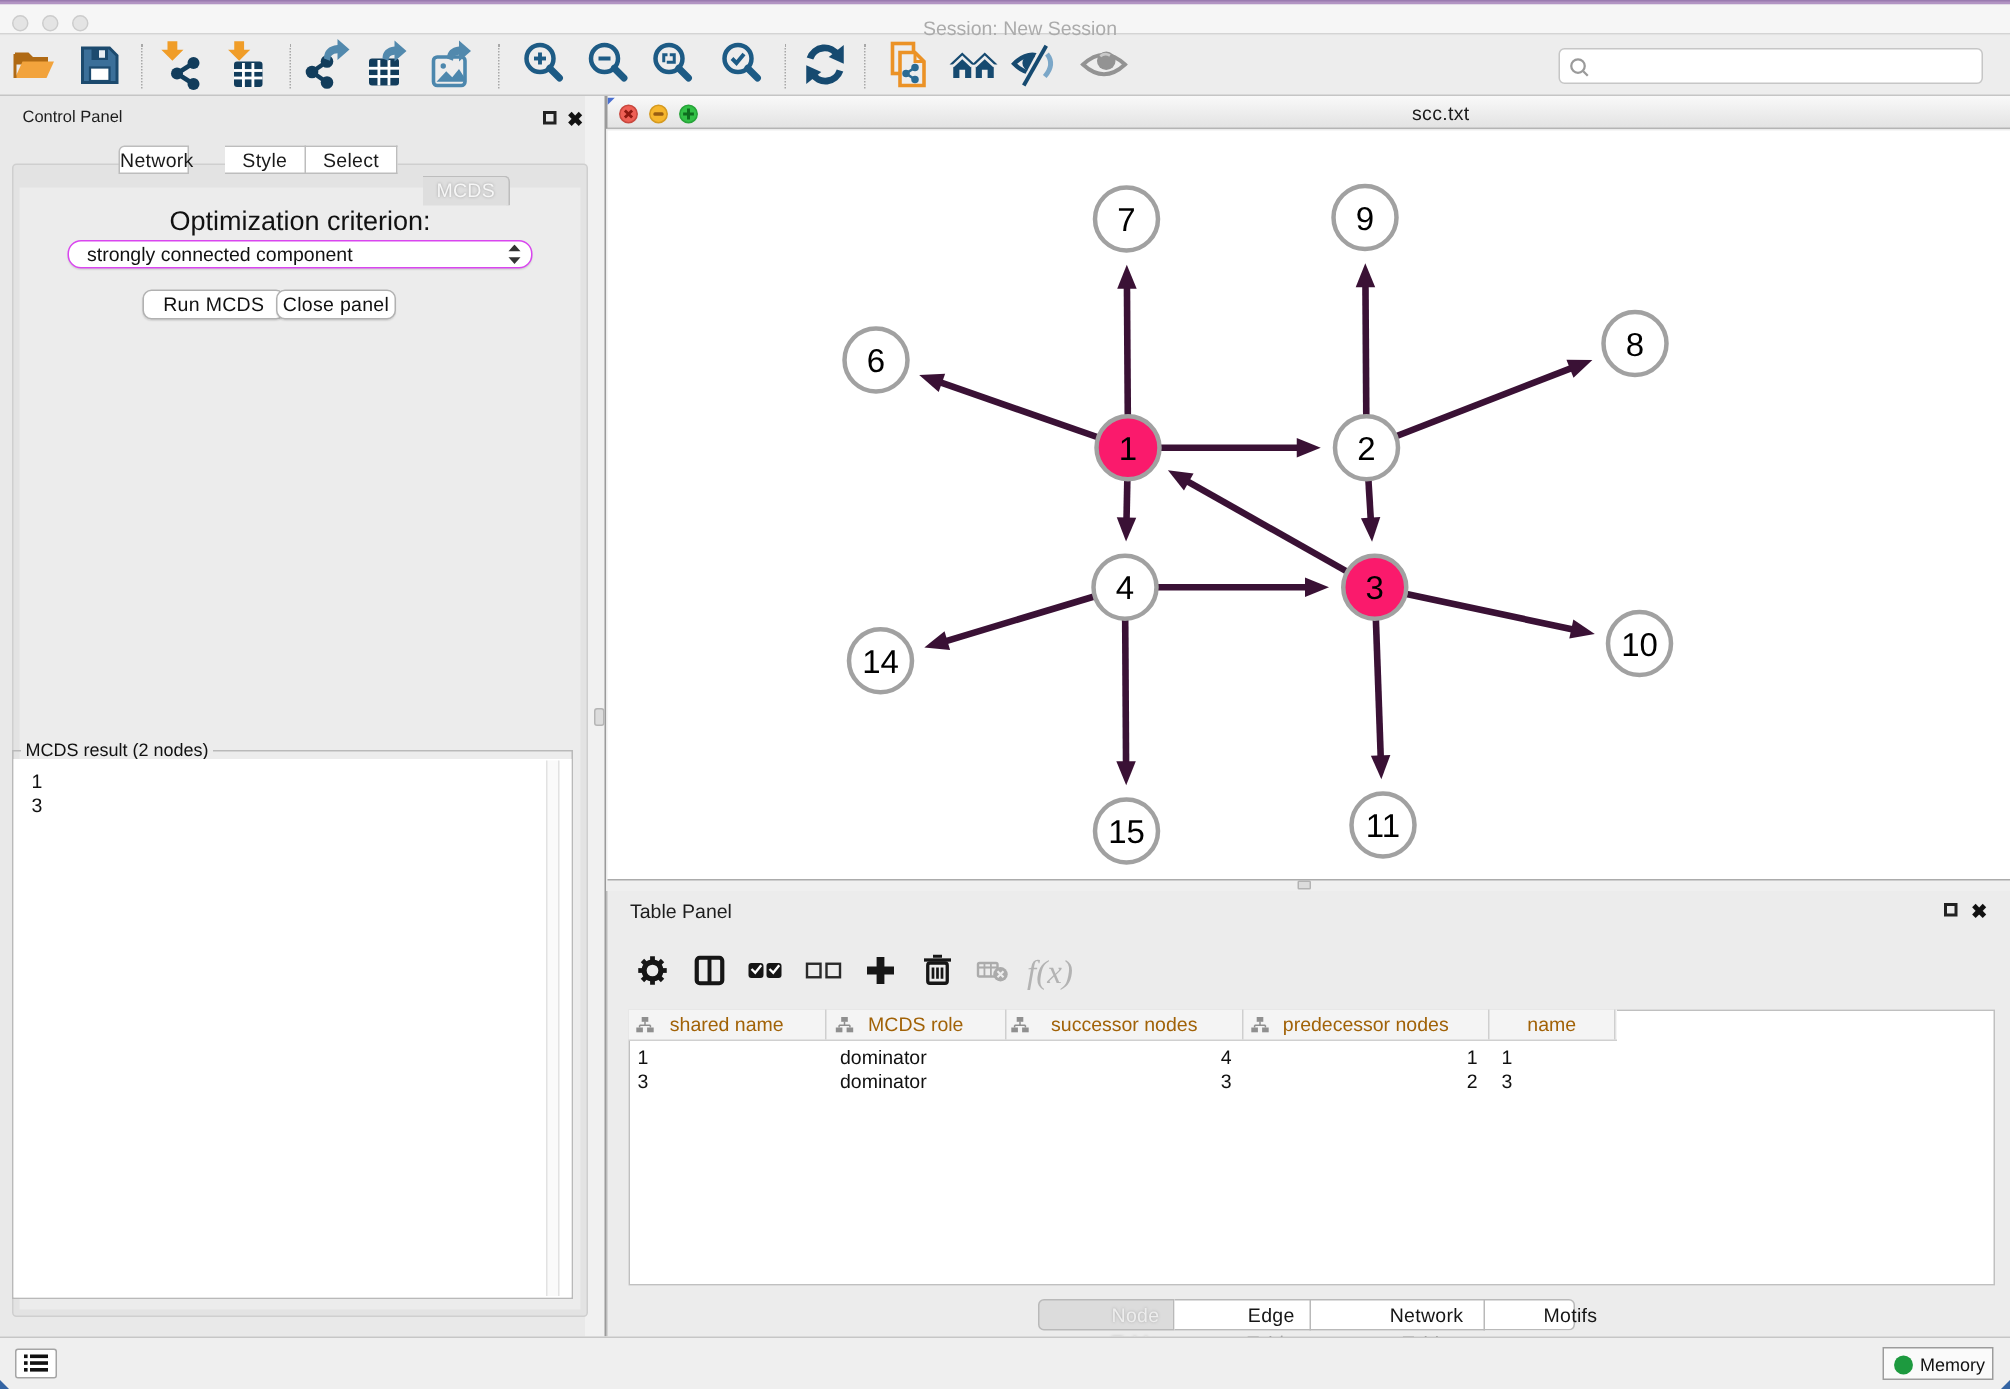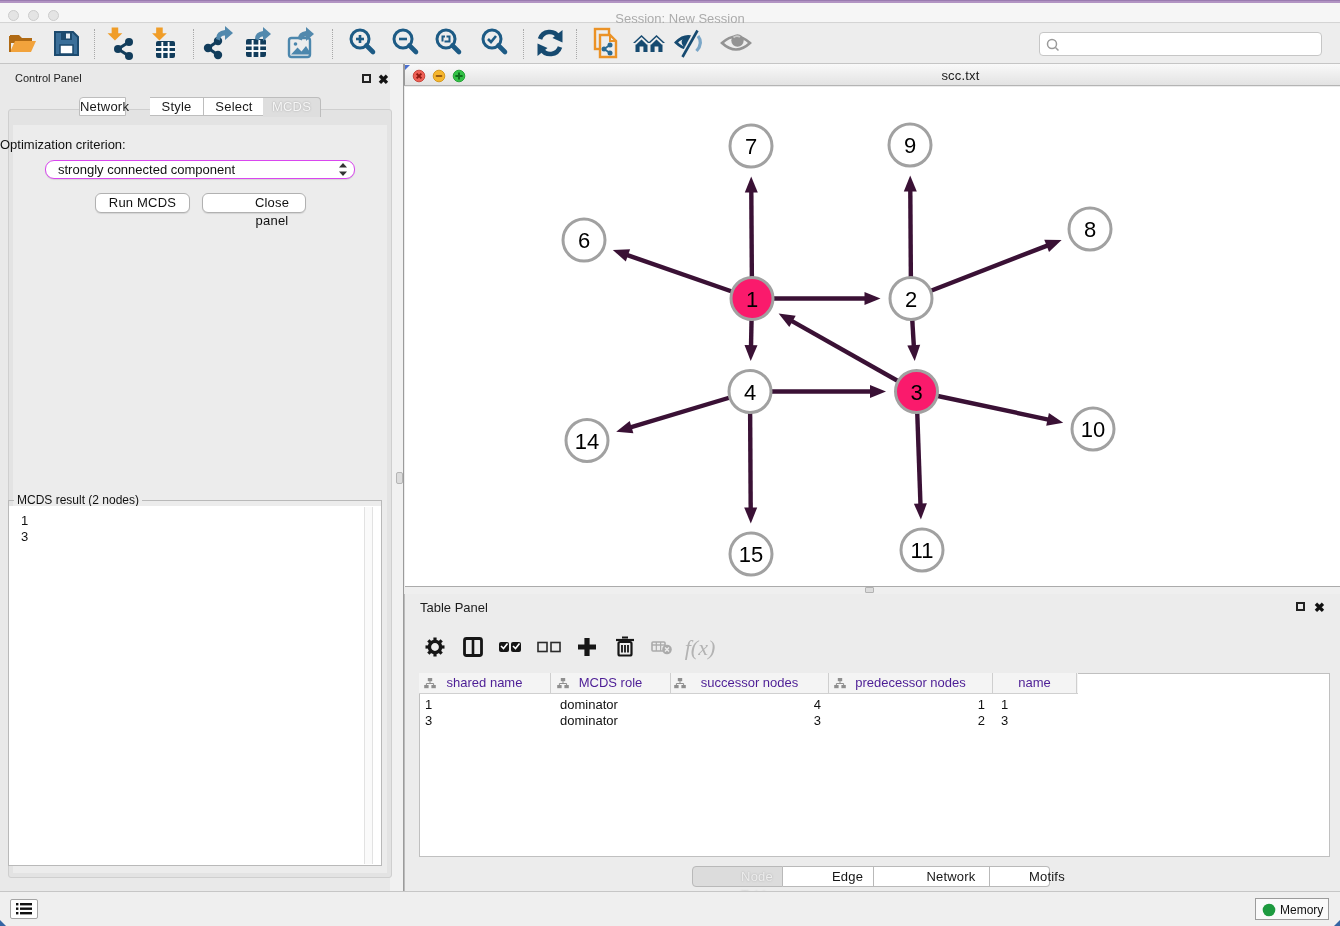--- a/index.html
+++ b/index.html
@@ -20,38 +20,38 @@
 #divider { left:390px; top:64px; width:14px; height:827px; background:#f1f1f1; border-right:1px solid #9b9b9b; }
 #divgrip { left:396px; top:472px; width:7px; height:12px; background:#dcdcdc; border:1px solid #b5b5b5; border-radius:2px; }
 #cp-title { left:15px; top:72px; font-size:11px; color:#1d1d1d; }
 .sqicon { width:9px; height:9px; border:2px solid #222; background:transparent; }
 .xicon { font-size:13px; font-weight:700; color:#111; }
 
 .tab { position:absolute; top:97px; height:19px; line-height:18px; z-index:5; text-align:center; font-size:13px; font-weight:400; letter-spacing:0.2px; color:#1a1a1a; background:#ffffff; border:1px solid #bdbdbd; }
 #tab-mcds { background:#dedede; color:#f6f6f6; text-shadow:0 0 2px #9f9f9f; border-right:1px solid #bdbdbd; border-radius:0 4px 0 0; border-bottom:none; height:20px; }
 #tabbox { left:8px; top:109px; width:384px; height:769px; background:#e3e3e3; border:1px solid #cfcfcf; border-radius:3px; }
 #innerpanel { left:13px; top:125px; width:374px; height:748px; background:#ececec; }
-#optlabel { left:0px; top:137px; width:400px; text-align:left; font-size:13px; color:#111; }
+#optlabel { left:0px; top:137px; width:400px; text-align:center; font-size:18px; color:#111; }
 #combo { left:45px; top:160px; width:310px; height:19px; background:#fff; border:1px solid #d946ef; border-radius:9px; box-shadow:0 1px 1px rgba(0,0,0,0.10); font-size:13px; color:#111; line-height:17px; padding-left:12px; }
 .btn { position:absolute; top:193px; height:20px; background:#fff; border:1px solid #b1b1b1; border-radius:6px; box-shadow:0 1px 1px rgba(0,0,0,0.10); font-size:13px; font-weight:400; letter-spacing:0.2px; color:#111; text-align:center; line-height:18px; }
 #fieldset { left:8px; top:500px; width:374px; height:366px; border:1px solid #b9b9b9; }
 #fslabel { left:14px; top:493px; background:#ececec; padding:0 3px; font-size:12px; color:#111; }
 #listbox { left:9px; top:506px; width:372px; height:359px; background:#fff; font-size:13px; color:#111; line-height:16px; padding:7px 0 0 12px; }
 #lbscroll { left:364px; top:507px; width:9px; height:357px; background:#fafafa; border-left:1px solid #e2e2e2; border-right:1px solid #e2e2e2; }
 #nettitle { left:404px; top:64px; width:1112px; height:22px; background:linear-gradient(#f9f9f9,#e3e3e3); border-bottom:1px solid #b4b4b4; border-left:1px solid #9a9a9a; }
 #nettitle span { display:block; text-align:center; font-size:13px; font-weight:400; letter-spacing:0.2px; color:#1a1a1a; padding-top:4px; }
 #canvas { left:405px; top:87px; width:935px; height:499px; background:#ffffff; }
 #netbottom { left:405px; top:586px; width:935px; height:8px; background:#efefef; border-top:1px solid #ababab; }
 #netgrip { left:865px; top:587px; width:9px; height:6px; background:#dcdcdc; border:1px solid #b3b3b3; border-radius:1px; }
 
 #tablepanel { left:404px; top:594px; width:936px; height:297px; background:#ececec; border-left:1px solid #bbb; }
 #tp-title { left:420px; top:600px; font-size:13px; color:#1d1d1d; }
 #tblbox { left:419px; top:673px; width:911px; height:184px; background:#fff; border:1px solid #c0c0c0; }
 #tblhead { left:419px; top:673px; width:659px; height:21px; background:#f4f4f4; border-bottom:1px solid #d0d0d0; }
-.hcol { position:absolute; top:0; height:20px; border-right:1px solid #cfcfcf; text-align:center; font-size:13px; color:#4c1d95; line-height:20px; }
+.hcol { position:absolute; top:0; height:20px; border-right:1px solid #cfcfcf; text-align:center; font-size:13px; color:#a16207; line-height:20px; }
 .rowtxt { position:absolute; font-size:13px; color:#111; }
 .btab { position:absolute; top:866px; height:21px; background:#fff; border:1px solid #b9b9b9; font-size:13px; font-weight:400; letter-spacing:0.2px; color:#161616; text-align:center; line-height:19px;padding-left:39px; }
 #btab-node { background:#dcdcdc; color:#ededed; text-shadow:0 0 2px #aaa; border-radius:4px 0 0 4px; }
 
 #statusbar { left:0; top:891px; width:1340px; height:35px; background:#efefef; border-top:1px solid #c6c6c6; }
 #listbtn { left:10px; top:899px; width:28px; height:20px; background:#fff; border:1px solid #a5a5a5; border-radius:2px; }
 #membtn { left:1255px; top:898px; width:74px; height:22px; background:#fafafa; border:1px solid #9c9c9c; font-size:12px; color:#111; }
 </style>
 </head>
 <body>
@@ -207,27 +207,27 @@
 </div>
 <div class="abs" id="leftpanel"></div>
 <div class="abs" id="divider"></div>
 <div class="abs" id="divgrip"></div>
 <div class="abs" id="cp-title">Control Panel</div>
 <div class="abs sqicon" style="left:362px; top:74px;"></div>
 <div class="abs xicon" style="left:378px; top:72px;">✖</div>
 <div class="abs tab" style="left:79px; width:47px; border-radius:4px 0 0 0;">Network</div>
 <div class="abs tab" style="left:150px; width:54px; border-left:none;">Style</div>
 <div class="abs tab" style="left:204px; width:61px; border-left:none;">Select</div>
-<div class="abs tab" id="tab-mcds" style="left:263px; width:58px; border-left:none;">MCDS</div>
+<div class="abs tab" id="tab-mcds" style="left:282px; width:58px; border-left:none;margin-top:20px;">MCDS</div>
 <div class="abs" id="tabbox"></div>
 <div class="abs" id="innerpanel"></div>
 <div class="abs" id="optlabel">Optimization criterion:</div>
 <div class="abs" id="combo">strongly connected component</div>
 <div class="abs btn" style="left:95px; width:95px;">Run MCDS</div>
-<div class="abs btn" style="left:202px; width:104px;padding-left:36px;">Close panel</div>
+<div class="abs btn" style="left:184px; width:80px;">Close panel</div>
 <div class="abs" id="fieldset"></div>
 <div class="abs" id="fslabel">MCDS result (2 nodes)</div>
 <div class="abs" id="listbox">1<br>3</div>
 <div class="abs" id="lbscroll"></div>
 <div class="abs" id="nettitle">
     <span>scc.txt</span>
   </div>
 <svg class="abs" style="left:412px; top:69px;" width="60" height="14" viewBox="0 0 60 14">
 <circle cx="7" cy="7" r="5.8" fill="#ee5f55" stroke="#c8483e" stroke-width="1"></circle>
 <path d="M4.6 4.6 L9.4 9.4 M9.4 4.6 L4.6 9.4" stroke="#8e1811" stroke-width="1.9"></path>

